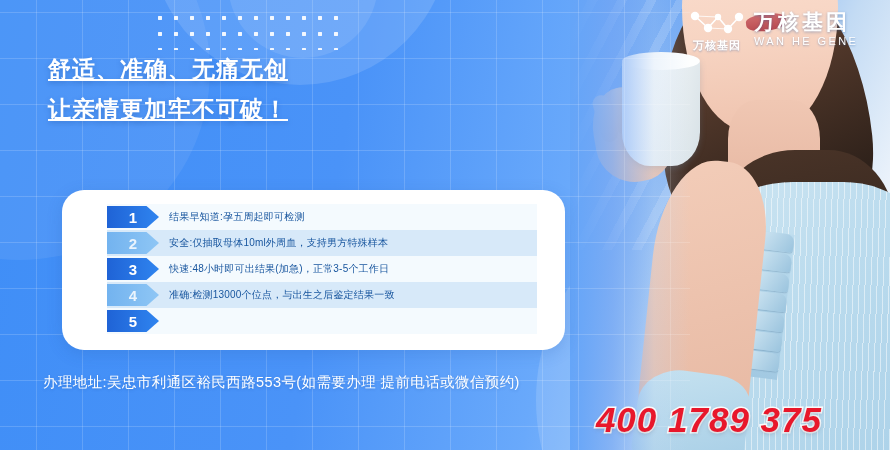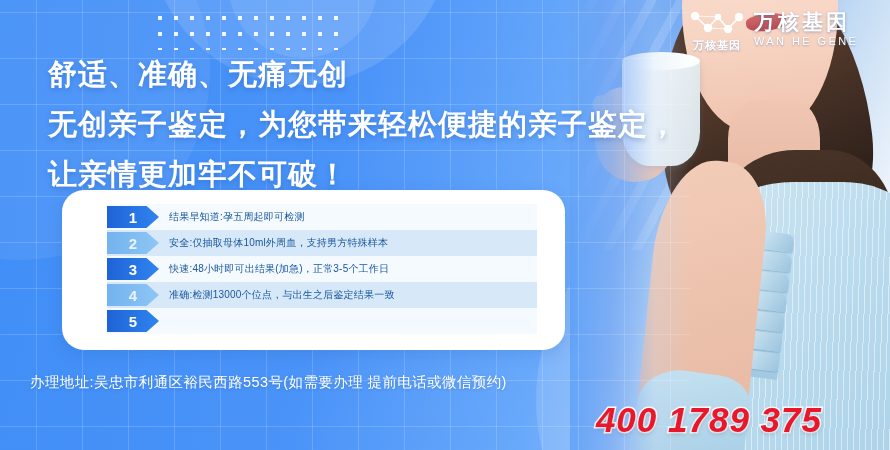--- a/index.html
+++ b/index.html
@@ -299,27 +299,28 @@
     margin-top: 3px;
   }
 
   
   .headline {
     position: absolute;
     left: 48px; top: 50px;
     z-index: 20;
   }
   .headline-line {
-    font-size: 29px;
+    font-size: 23px;
     font-weight: bold;
     color: #ffffff;
     letter-spacing: 1px;
     line-height: 1.72;
     text-shadow: 0 2px 5px rgba(30,80,160,0.35);
     white-space: nowrap;
+    text-decoration: underline;
   }
 
   
   .card {
     position: absolute;
     left: 62px; top: 190px;
     width: 503px; height: 160px;
     background: #ffffff;
     border-radius: 22px;
     box-shadow: 0 4px 16px rgba(35,85,165,0.18);
@@ -367,21 +368,21 @@
     font-size: 10px;
     color: #17559e;
     white-space: nowrap;
     margin-left: 10px;
     letter-spacing: 0.2px;
   }
 
   
   .address {
     position: absolute;
-    left: 30px; top: 373px;
+    left: 43px; top: 373px;
     font-size: 14.5px;
     color: #ffffff;
     letter-spacing: 0.4px;
     white-space: nowrap;
     z-index: 20;
     text-shadow: 0 1px 3px rgba(30,80,160,0.3);
   }
 
   
   .phone {
@@ -469,21 +470,20 @@
       <div class="logo-mark-cn">万核基因</div>
     </div>
     <div class="logo-text">
       <div class="logo-cn">万核基因</div>
       <div class="logo-en">WAN HE GENE</div>
     </div>
   </div>
 
   <div class="headline">
     <div class="headline-line">舒适、准确、无痛无创</div>
-    <div class="headline-line">无创亲子鉴定，为您带来轻松便捷的亲子鉴定，</div>
     <div class="headline-line">让亲情更加牢不可破！</div>
   </div>
 
   <div class="card">
     <ul class="feature-list">
       <li class="feature-row odd">
         <div class="badge dark">1</div>
         <div class="feature-text">结果早知道:孕五周起即可检测</div>
       </li>
       <li class="feature-row even">

